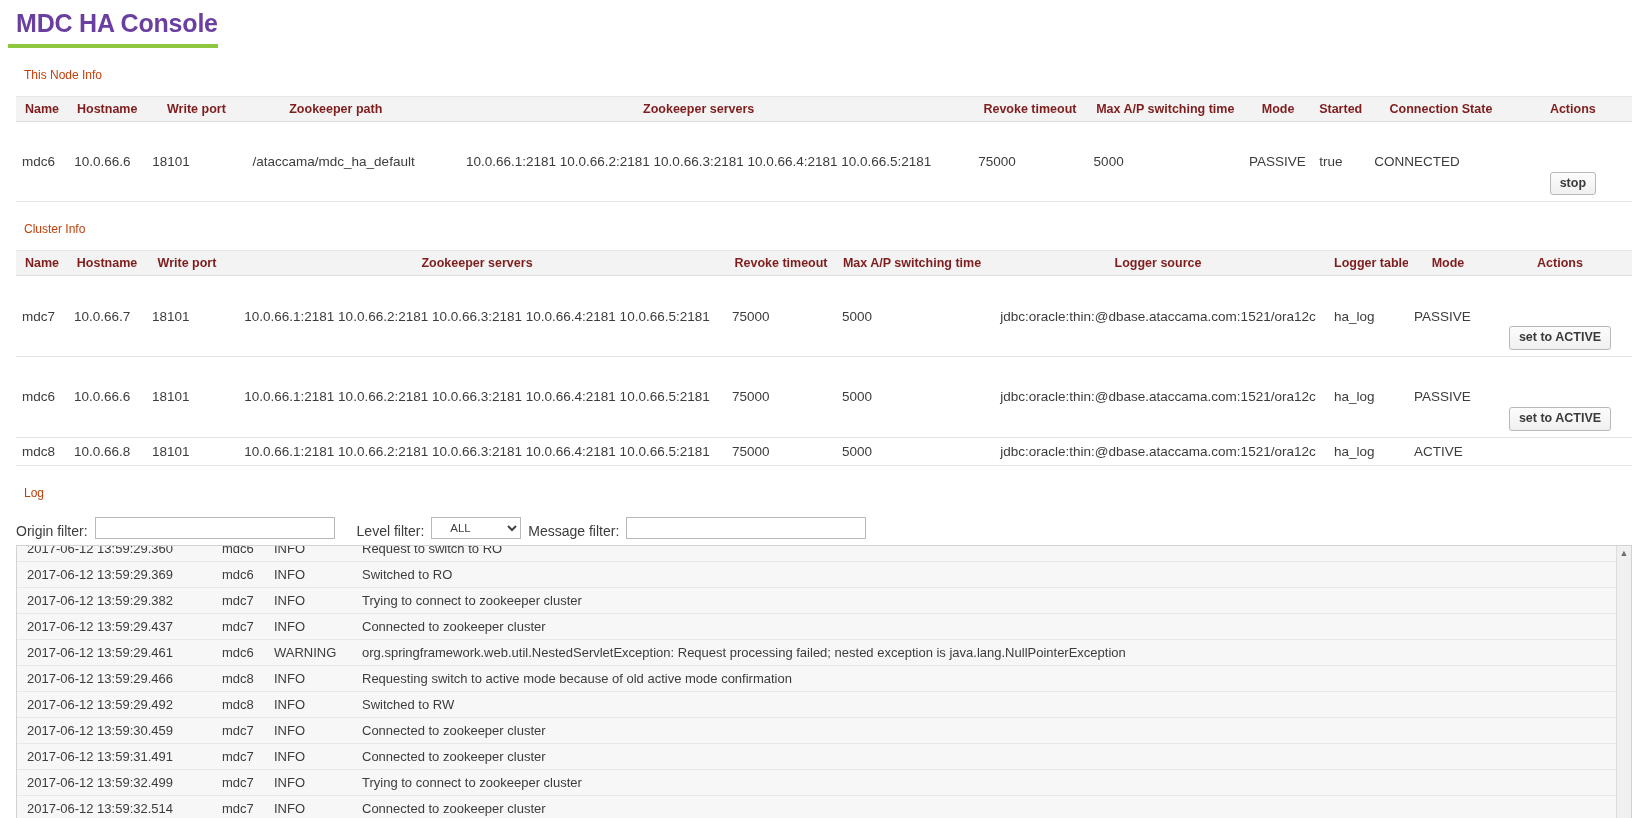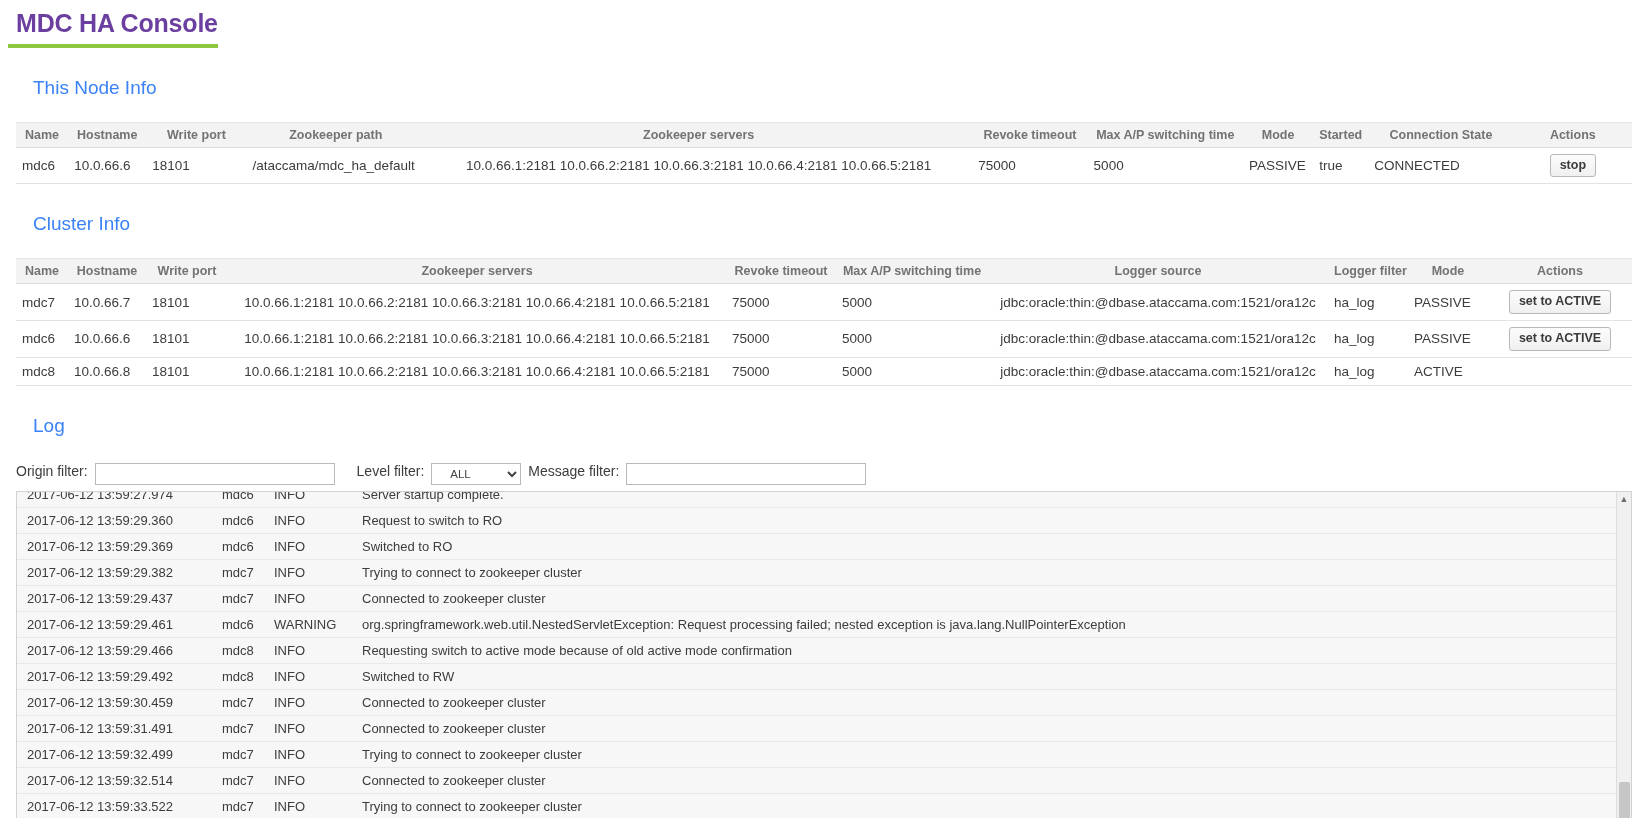--- a/index.html
+++ b/index.html
@@ -29,40 +29,40 @@
     font-weight: bold;
     color: #6b3fa0;
     letter-spacing: -0.2px;
     display: inline-block;
     border-bottom: 4px solid #8dc63f;
     line-height: 1.15;
   }
 
   
   .section-title {
-    margin: 17px;
+    margin: 8px;
     padding: 12px 0 6px 8px;
-    font-size: 19px;
+    font-size: 12px;
     font-weight: normal;
-    color: #3b82f6;
+    color: #c2410c;
   }
 
   
   table.grid {
     width: 1616px;
     border-collapse: collapse;
     font-size: 13.5px;
     margin-left: 8px;
     table-layout: fixed;
   }
   table.grid thead th {
     background: #f3f3f3;
     font-weight: bold;
     font-size: 12.5px;
-    color: #737373;
+    color: #7f1d1d;
     padding: 5px 6px;
     text-align: center;
     border-bottom: 1px solid #dddddd;
     border-top: 1px solid #e6e6e6;
     white-space: nowrap;
     overflow: hidden;
   }
   table.grid tbody td {
     padding: 6px 6px;
     border-bottom: 1px solid #e3e3e3;
@@ -105,26 +105,26 @@
     font-size: 13px;
     font-weight: bold;
     color: #3a3a3a;
     background: linear-gradient(#fcfcfc, #f0f0f0);
     border: 1px solid #b8b8b8;
     border-radius: 3px;
     padding: 4px 11px;
     cursor: pointer;
     line-height: 1.25;
   }
-  .btn-small { padding: 3px 9px; font-size: 12.5px; }
+  .btn-small { padding: 3px 9px; font-size: 12.5px; margin-top: 44px; }
 
   
   .filter-bar {
     display: flex;
-    align-items: flex-start;
+    align-items: flex-end;
     gap: 7px;
     padding: 3px 0 6px 8px;
     font-size: 14px;
     color: #3c3c3c;
   }
   .filter-bar label { white-space: nowrap; }
   .filter-bar input[type="text"] {
     font-family: "Liberation Sans", sans-serif;
     font-size: 13px;
     border: 1px solid #b9b9b9;
@@ -292,21 +292,21 @@
     </colgroup>
     <thead>
       <tr>
         <th>Name</th>
         <th>Hostname</th>
         <th>Write port</th>
         <th>Zookeeper servers</th>
         <th>Revoke timeout</th>
         <th>Max A/P switching time</th>
         <th>Logger source</th>
-        <th>Logger filter</th>
+        <th>Logger table</th>
         <th>Mode</th>
         <th>Actions</th>
       </tr>
     </thead>
     <tbody>
       <tr>
         <td class="ta-l">mdc7</td>
         <td class="ta-l">10.0.66.7</td>
         <td class="ta-l">18101</td>
         <td class="ta-c">10.0.66.1:2181 10.0.66.2:2181 10.0.66.3:2181 10.0.66.4:2181 10.0.66.5:2181</td>
@@ -361,26 +361,20 @@
     </select>
     <label>Message filter:</label>
     <input id="message-filter" type="text" value="" style="">
   </div>
 
   <div class="log-panel">
     <div class="log-scroll">
       <table class="logtable">
         <tbody>
           <tr>
-            <td class="ts">2017-06-12 13:59:27.974</td>
-            <td class="org">mdc6</td>
-            <td class="lvl">INFO</td>
-            <td class="msg">Server startup complete.</td>
-          </tr>
-          <tr>
             <td class="ts">2017-06-12 13:59:29.360</td>
             <td class="org">mdc6</td>
             <td class="lvl">INFO</td>
             <td class="msg">Request to switch to RO</td>
           </tr>
           <tr>
             <td class="ts">2017-06-12 13:59:29.369</td>
             <td class="org">mdc6</td>
             <td class="lvl">INFO</td>
             <td class="msg">Switched to RO</td>

